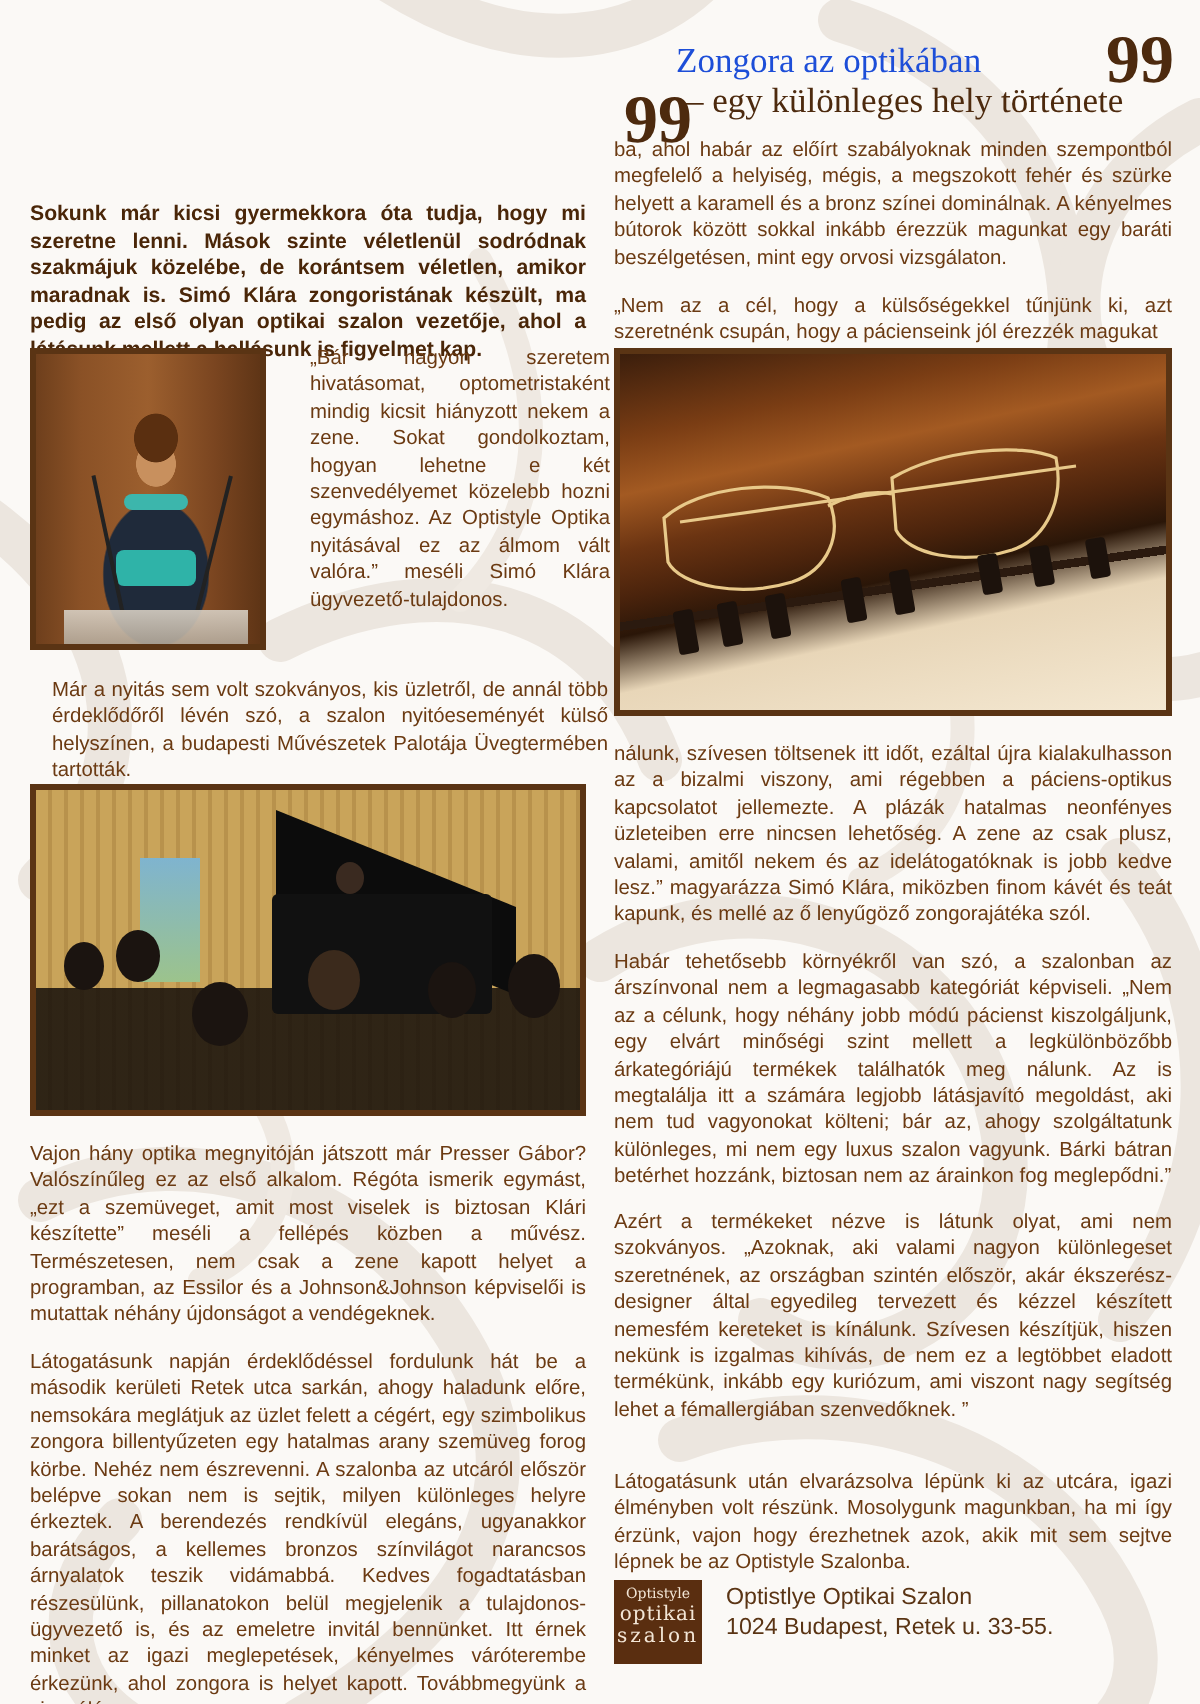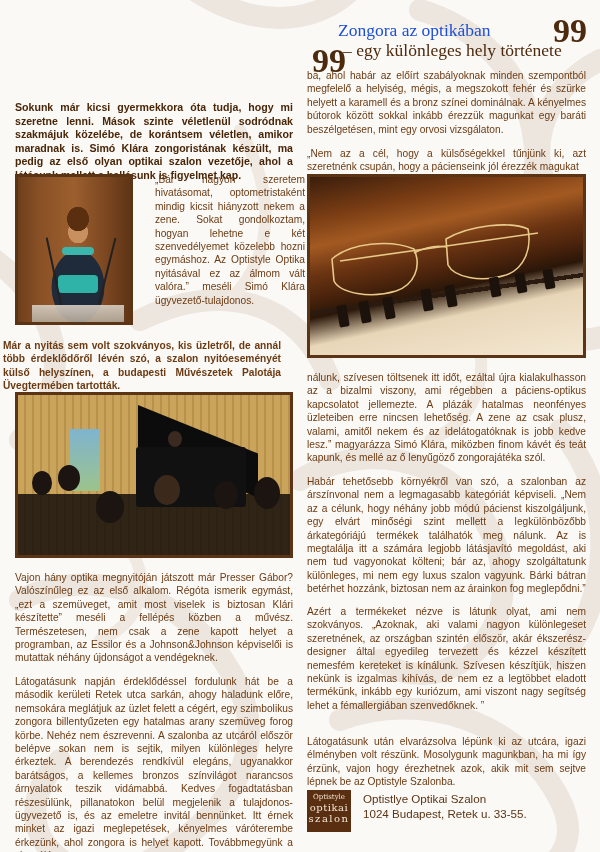--- a/index.html
+++ b/index.html
@@ -127,21 +127,21 @@
   <div class="photo photo-speaker">
     <div class="collar"></div>
     <div class="teal"></div>
     <div class="mic1"></div>
     <div class="mic2"></div>
     <div class="podium"></div>
   </div>
 
   <p class="txt" style="left:143px; top:173px; width:150px;margin-left:12px;">„Bár nagyon szeretem hivatásomat, optometristaként mindig kicsit hiányzott nekem a zene. Sokat gondolkoztam, hogyan lehetne e két szenvedélyemet közelebb hozni egymáshoz. Az Optistyle Optika nyitásával ez az álmom vált valóra.” meséli Simó Klára ügyvezető-tulajdonos.</p>
 
-  <p class="txt" style="left:3px; top:339px; width:278px;font-weight:bold;">Már a nyitás sem volt szokványos, kis üzletről, de annál több érdeklődőről lévén szó, a szalon nyitóeseményét külső helyszínen, a budapesti Művészetek Palotája Üvegtermében tartották.</p>
+  <p class="txt" style="left:26px; top:339px; width:278px;">Már a nyitás sem volt szokványos, kis üzletről, de annál több érdeklődőről lévén szó, a szalon nyitóeseményét külső helyszínen, a budapesti Művészetek Palotája Üvegtermében tartották.</p>
 
   <div class="photo photo-concert">
     <div class="banner"></div>
     <div class="lid"></div>
     <div class="piano"></div>
     <div class="head" style="left:150px; top:36px; width:14px; height:16px; background:#3a2a20;"></div>
     <div class="head" style="left:14px; top:76px; width:20px; height:24px;"></div>
     <div class="head" style="left:40px; top:70px; width:22px; height:26px;"></div>
     <div class="head" style="left:78px; top:96px; width:28px; height:32px;"></div>
     <div class="head" style="left:136px; top:80px; width:26px; height:30px; background:#3b2a1c;"></div>

